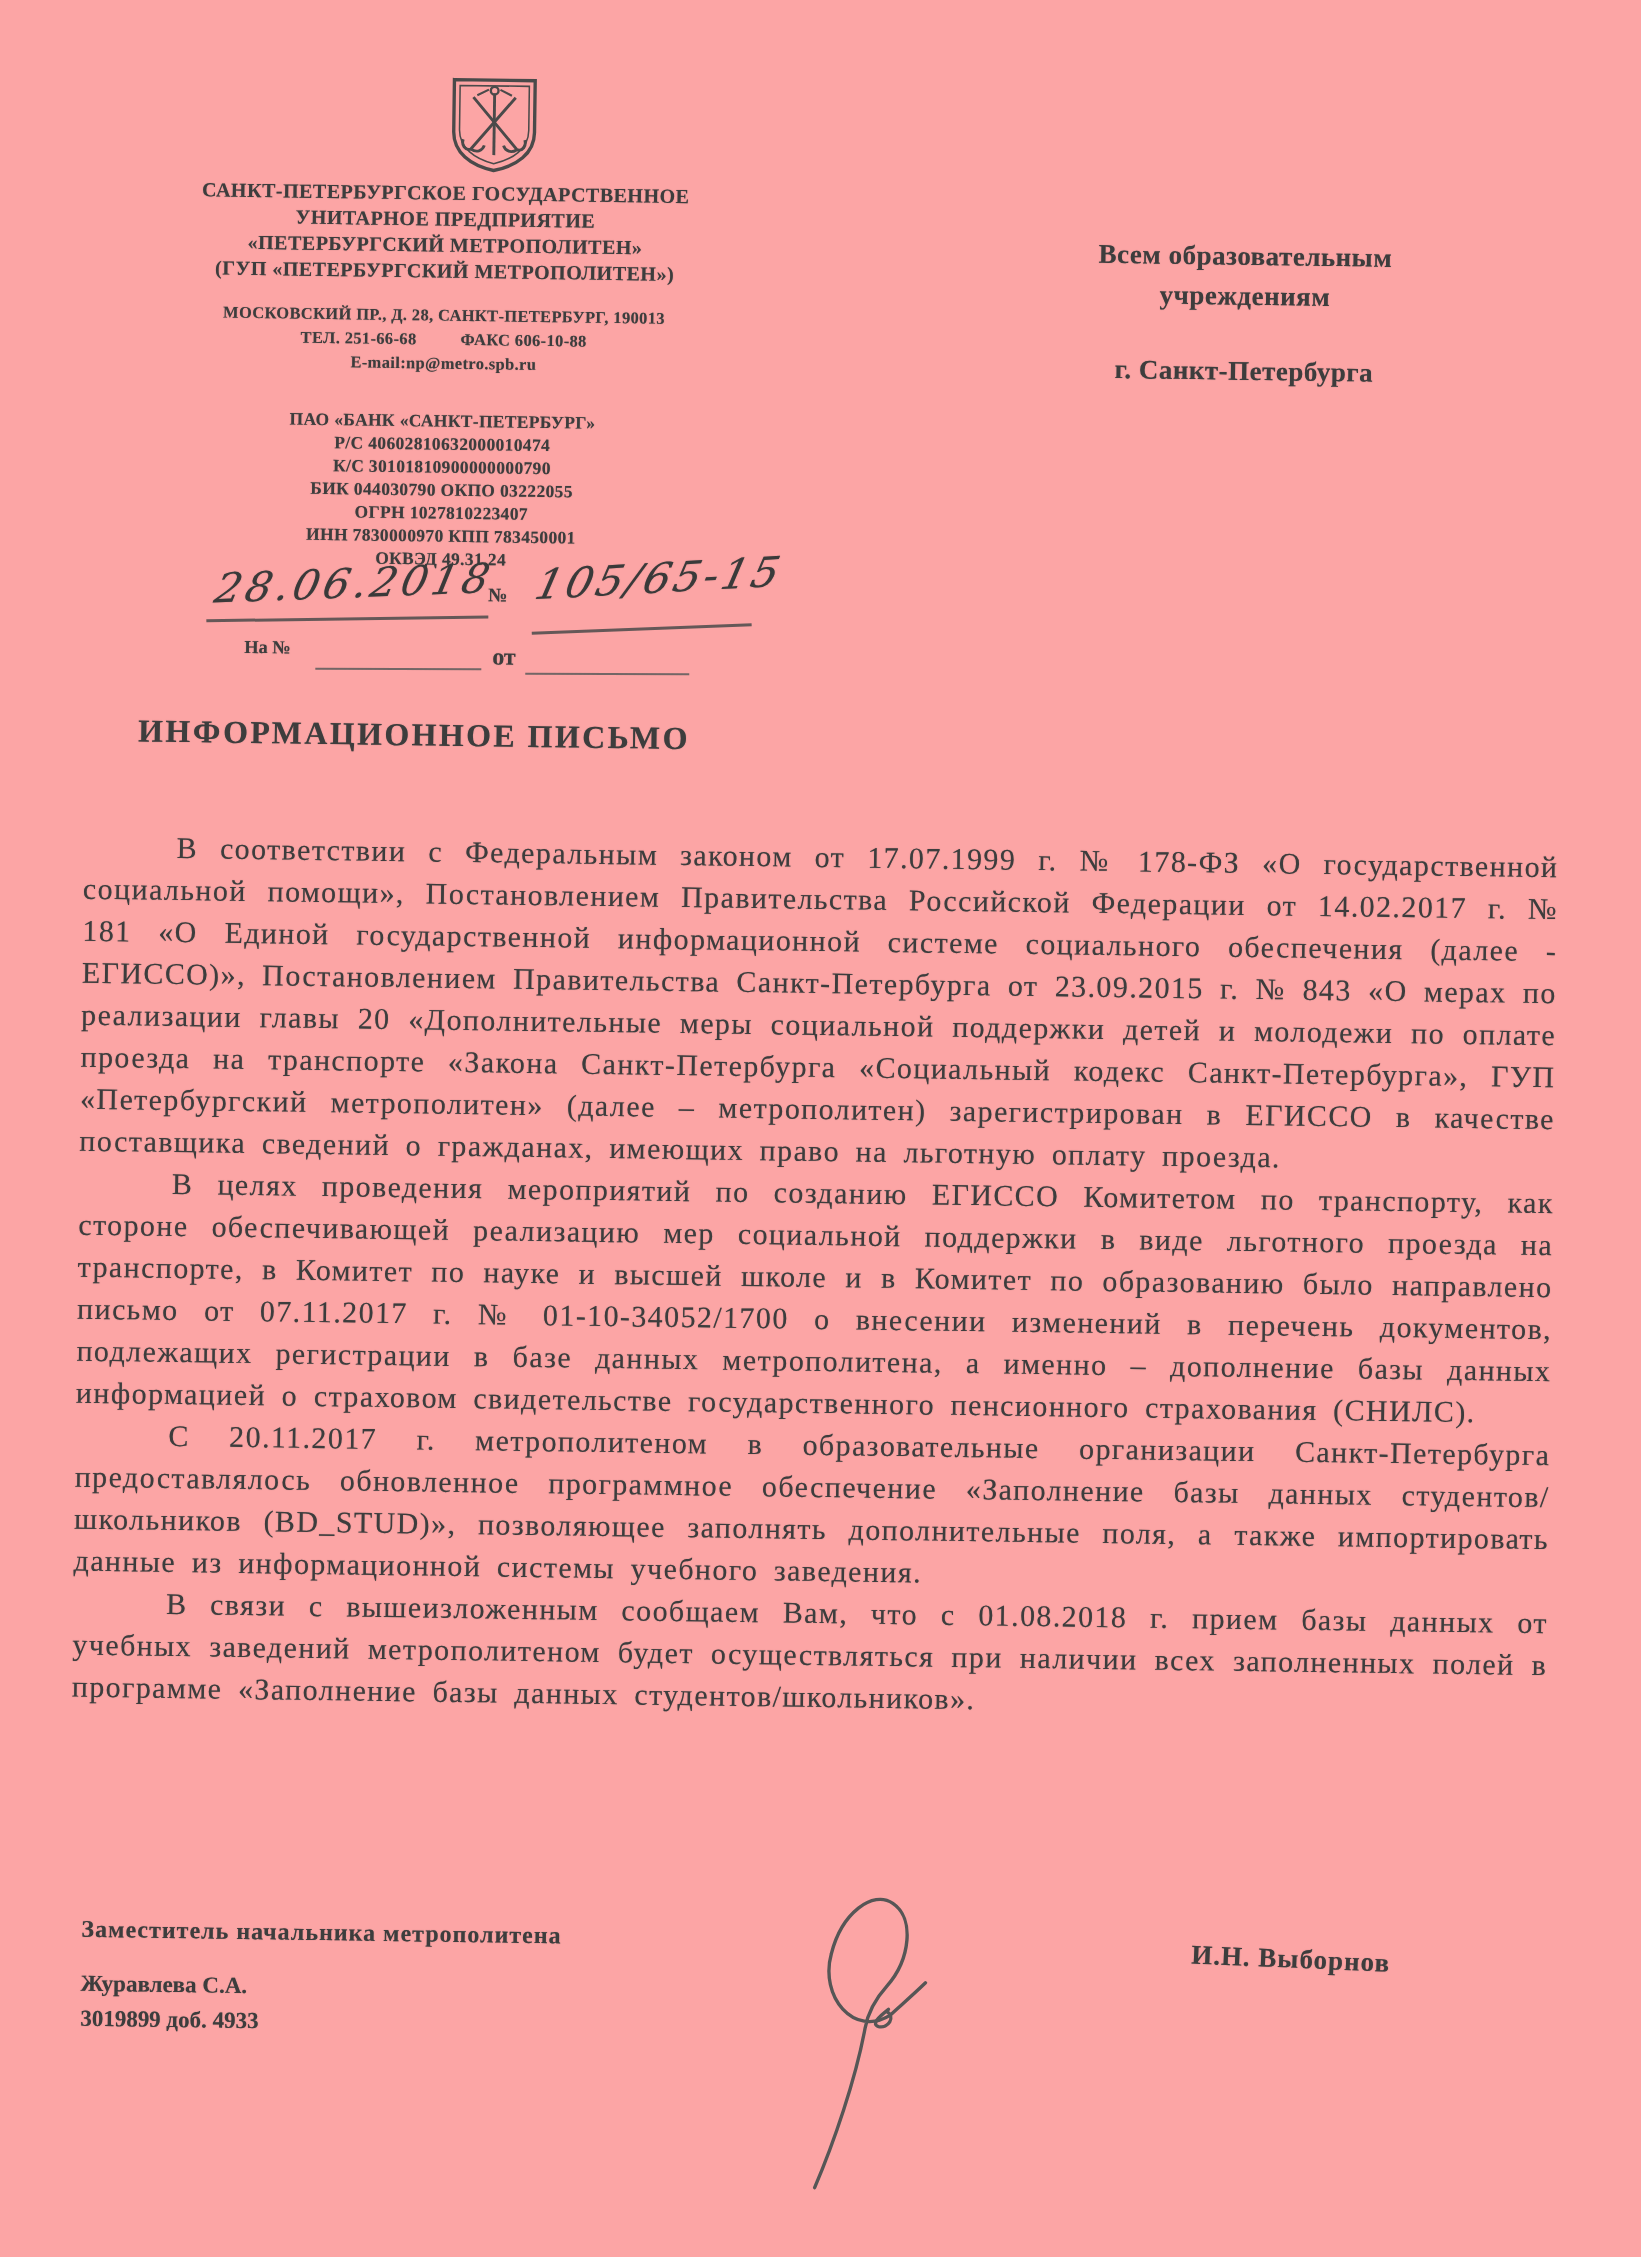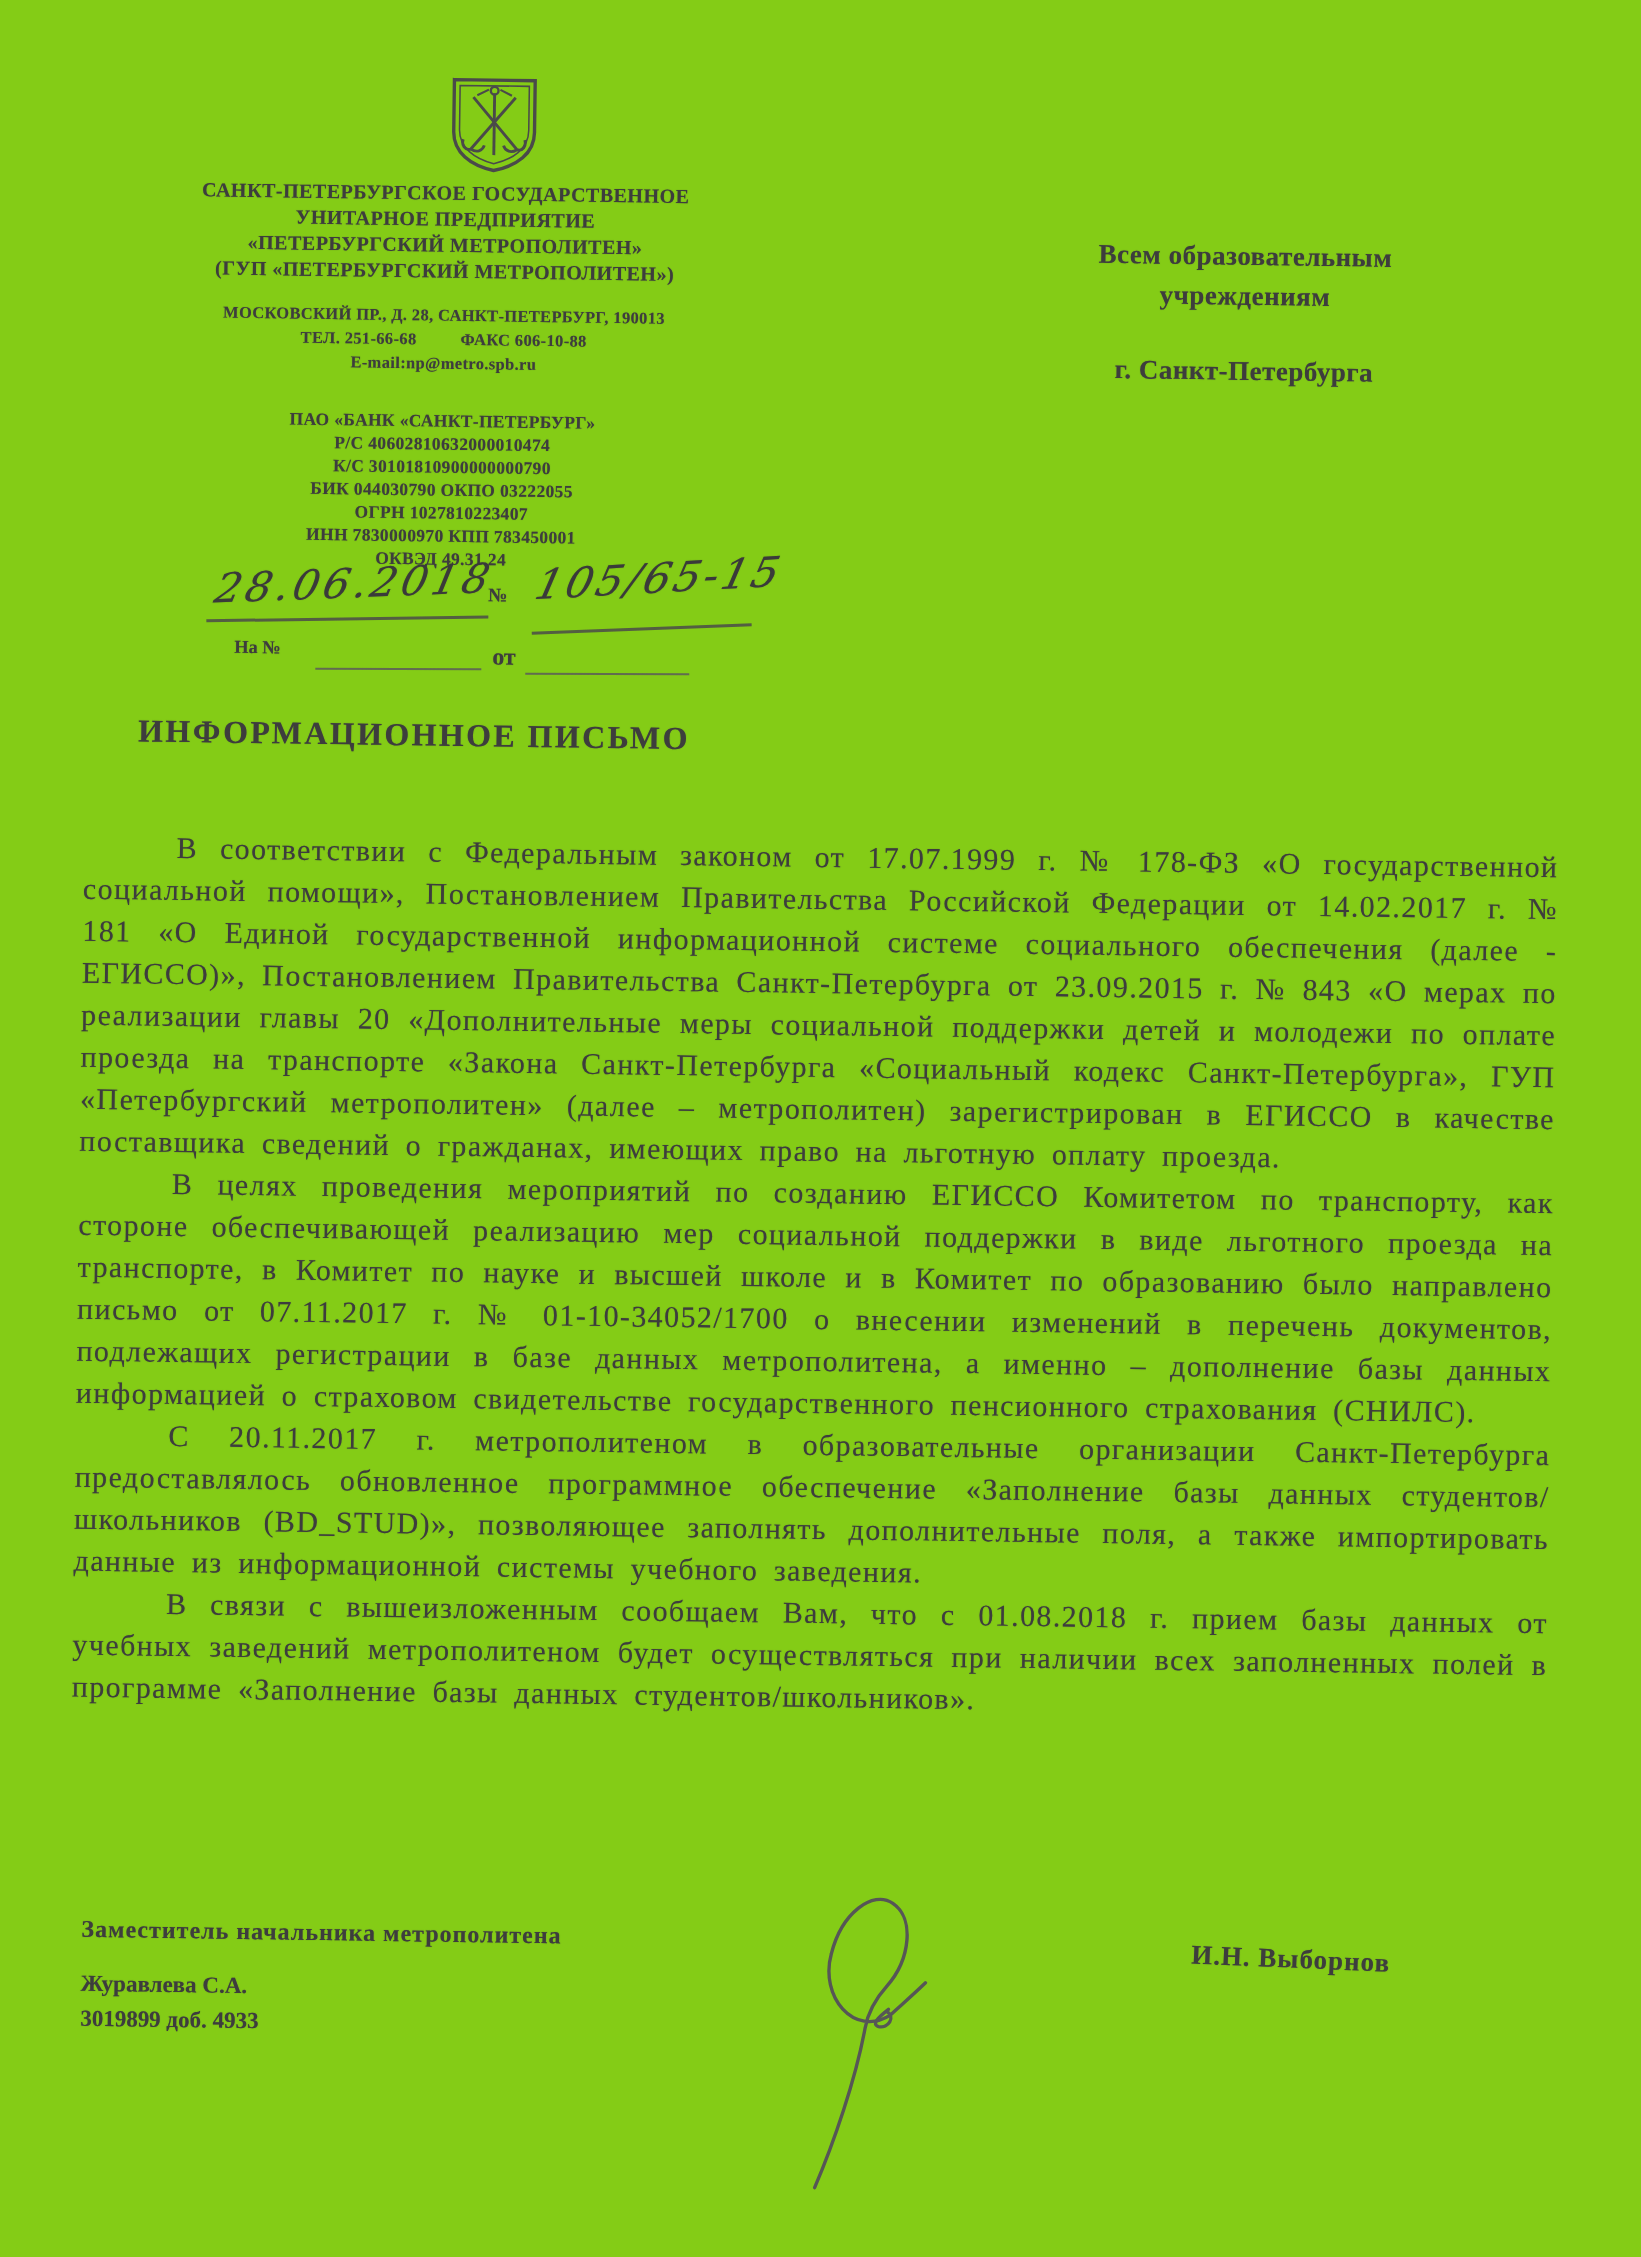--- a/index.html
+++ b/index.html
@@ -1,20 +1,20 @@
 <!DOCTYPE html>
 <html><head>
 <meta charset="utf-8">
 <style>
   html,body{margin:0;padding:0;background:#e8e8e8;}
   .page{
     position:relative;
     width:1641px;height:2257px;
     margin:0 auto;
-    background:#84cc16;
+    background:#fca5a5;
     overflow:hidden;
     font-family:"Liberation Serif", serif;
     color:#3d3d3d;
   }
   .rot{position:absolute;inset:0;transform:rotate(0.8deg);transform-origin:821px 966px;}
   .ink{text-shadow:0 0 1px rgba(70,70,70,.55);}
   
   .emblem{position:absolute;left:436px;top:79px;width:93px;height:100px;}
   .org{
     position:absolute;left:126px;top:185px;width:618px;
@@ -33,21 +33,21 @@
   .hand{
     font-family:"DejaVu Serif", serif;font-style:italic;color:#3a3a3a;
     text-shadow:0 0 1px rgba(60,60,60,.5);
   }
   .hand-date{position:absolute;left:212px;top:566px;font-size:41px;transform:skewX(-14deg) rotate(-3deg);letter-spacing:3.9px;}
   .no-label{position:absolute;left:483px;top:589px;font-weight:bold;font-size:19.3px;}
   .hand-number{position:absolute;left:533px;top:556px;font-size:42px;transform:skewX(-16deg) rotate(-4deg);letter-spacing:2.9px;}
   .uline{position:absolute;border-bottom:3.9px solid #4a4a4a;opacity:.85;}
   .u-date{left:201px;top:585px;width:282px;height:39px;transform:rotate(-1.6deg);}
   .u-num{left:526px;top:591px;width:220px;height:39px;transform:rotate(-3deg);}
-  .na-label{position:absolute;left:230px;top:645px;font-weight:bold;font-size:18.3px;}
+  .na-label{position:absolute;left:240px;top:645px;font-weight:bold;font-size:18.3px;}
   .ot-label{position:absolute;left:488px;top:648px;font-weight:bold;font-size:24px;}
   .u-na{left:311px;top:637px;width:166px;height:37px;border-bottom:2.9px solid #5a5a5a;transform:rotate(-.6deg);}
   .u-ot{left:521px;top:639px;width:164px;height:37px;border-bottom:2.9px solid #5a5a5a;transform:rotate(-.6deg);}
   
   .recipient{
     position:absolute;left:1057px;top:230px;width:357px;
     text-align:center;font-weight:bold;font-size:27px;line-height:40px;letter-spacing:0.5px;
   }
   .recipient .city{margin-top:35px;}
   

